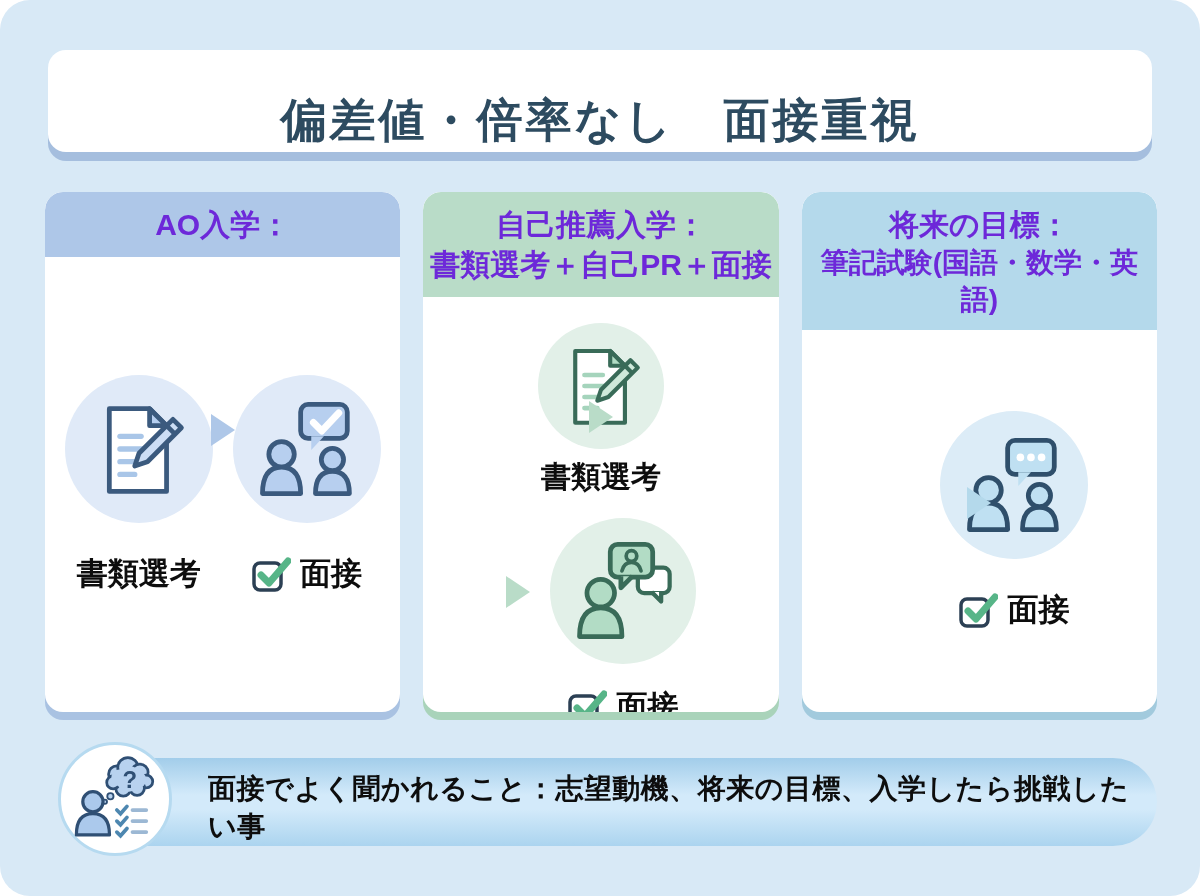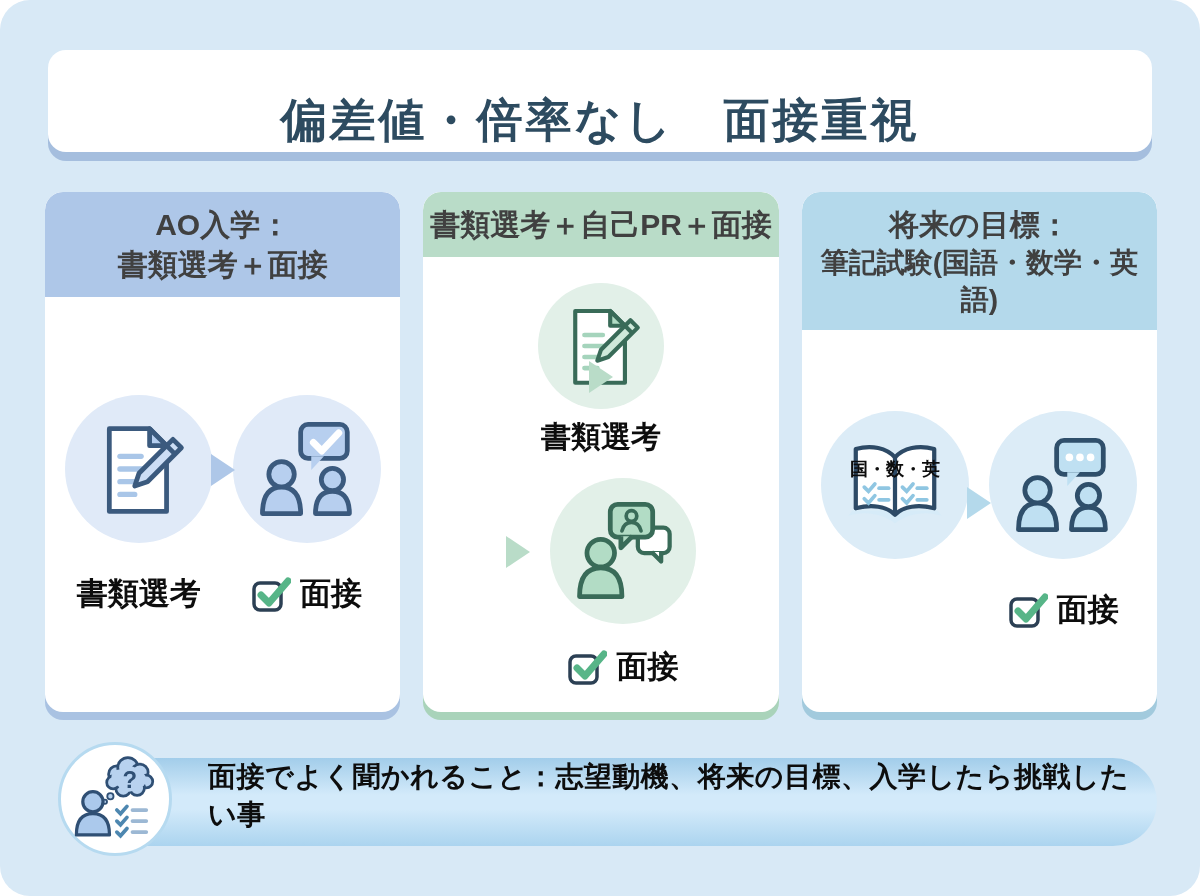--- a/index.html
+++ b/index.html
@@ -19,21 +19,21 @@
   .card { flex:1; background:#ffffff; border-radius:18px; box-shadow:0 8px 0 var(--shadow);
           display:flex; flex-direction:column; overflow:hidden; }
   .card.c1 { --hdr:#aec7e8; --shadow:#a9c2e2; --circle:#e0eaf8; --stroke:#3b5a7e;
              --fill:#b7cfef; --fill-light:#cddef5; }
   .card.c2 { --hdr:#b9dcc8; --shadow:#a9d3ba; --circle:#e2f0e8; --stroke:#396b58;
              --fill:#b2dcc5; --fill-light:#cfe9da; }
   .card.c3 { --hdr:#b4d9eb; --shadow:#a2cadd; --circle:#dcecf7; --stroke:#2f4f6b;
              --fill:#bfe0f2; --fill-light:#d6ebf8; }
 
   .card-header { background:var(--hdr); text-align:center; padding:13px 6px 12px;
-                 color:#404040; border-radius:18px 18px 0 0; }
+                 color:#6d28d9; border-radius:18px 18px 0 0; }
   .card-header .hl { font-size:30px; font-weight:800; line-height:1.34; }
   .card-header .hs { font-size:28px; font-weight:800; line-height:1.3; }
 
   .card-body { position:relative; flex:1; display:flex; flex-direction:column;
                justify-content:center; }
   .duo { display:flex; justify-content:space-evenly; align-items:flex-start; }
   .step { display:flex; flex-direction:column; align-items:center; }
   .icon-circle { width:148px; height:148px; border-radius:50%; background:var(--circle);
                  display:flex; align-items:center; justify-content:center; }
   .icon-circle svg { width:106px; height:106px; }
@@ -60,42 +60,41 @@
   .st  { stroke:var(--stroke); }
   .fw  { fill:#ffffff; }
   .fm  { fill:var(--fill); }
   .fl  { fill:var(--fill-light); }
   .fn  { fill:none; }
 
   
   .footer-bar { position:absolute; left:98px; right:43px; top:758px; height:88px;
                 border-radius:44px; padding-left:110px;
                 background:linear-gradient(180deg,#a2cdea 0%,#d3eafa 42%,#d3eafa 58%,#abd4ef 100%);
-                display:flex; align-items:flex-start; justify-content:center; }
+                display:flex; align-items:flex-end; justify-content:center; }
   .footer-bar span { font-size:28px; font-weight:800; color:#0d0d0d; letter-spacing:0.5px; }
   .footer-circle { position:absolute; left:58px; top:742px; width:114px; height:114px;
                    border-radius:50%; background:#ffffff; border:3px solid #b6daf0;
                    display:flex; align-items:center; justify-content:center; }
   .footer-circle svg { width:92px; height:92px; }
 </style>
 </head>
 <body>
 
 <div class="canvas">
 
   <div class="title-card">
     <h1>偏差値・倍率なし　面接重視</h1>
   </div>
 
   <div class="columns">
 
     <section class="card c1">
       <header class="card-header">
         <div class="hl">AO入学：</div>
-        <div class="hl">書類選考＋面接</div>
       </header>
       <div class="card-body">
         <div class="duo">
           <div class="step">
             <div class="icon-circle">
               <svg viewBox="0 0 100 100">
                 <path class="fw st" stroke-width="4.5" stroke-linejoin="round" d="M22 12 h38 l16 16 v62 h-54 z"></path>
                 <path class="fm st" stroke-width="4.5" stroke-linejoin="round" d="M60 12 v16 h16 z"></path>
                 <g class="fn" stroke="#a9c6e8" stroke-width="5" stroke-linecap="round">
                   <line x1="32" y1="38" x2="52" y2="38"></line>
@@ -133,20 +132,21 @@
               </span>
               <span>面接</span>
             </div>
           </div>
         </div>
       </div>
     </section>
 
     <section class="card c2">
       <header class="card-header">
+        <div class="hl">自己推薦入学：</div>
         <div class="hl">書類選考＋自己PR＋面接</div>
       </header>
       <div class="card-body">
         <div class="duo" style="position:relative">
           <div class="step">
             <div class="icon-circle sm">
               <svg viewBox="0 0 100 100">
                 <path class="fw st" stroke-width="4.5" stroke-linejoin="round" d="M22 12 h38 l16 16 v62 h-54 z"></path>
                 <path class="fm st" stroke-width="4.5" stroke-linejoin="round" d="M60 12 v16 h16 z"></path>
                 <g class="fn" stroke="#a5d4bc" stroke-width="5" stroke-linecap="round">
@@ -195,38 +195,20 @@
     </section>
 
     <section class="card c3">
       <header class="card-header">
         <div class="hl">将来の目標：</div>
         <div class="hs">筆記試験(国語・数学・英語)</div>
       </header>
       <div class="card-body">
         <div class="duo">
           <div class="step">
-            <div class="icon-circle">
-              <svg viewBox="0 0 100 100">
-                <path class="fl" d="M10 74 l-4 5 c15 -5 32 -2 44 7 c12 -9 29 -12 44 -7 l-4 -5 z"></path>
-                <path class="fw" stroke="#2d4a66" stroke-width="4" stroke-linejoin="round" d="M50 24 C42 15 28 12 13 16 V72 C28 68 42 70 50 78 C58 70 72 68 87 72 V16 C72 12 58 15 50 24 Z"></path>
-                <line x1="50" y1="24" x2="50" y2="78" stroke="#2d4a66" stroke-width="4"></line>
-                <text x="50" y="41" text-anchor="middle" font-size="17" font-weight="bold" fill="#0d0d0d">国・数・英</text>
-                <g fill="none" stroke="#8fc6e2" stroke-width="3.5" stroke-linecap="round">
-                  <path d="M21 52 l4 4 6 -7"></path>
-                    <line x1="35" y1="53" x2="44" y2="53"></line>
-                  <path d="M21 63 l4 4 6 -7"></path>
-                    <line x1="35" y1="64" x2="44" y2="64"></line>
-                  <path d="M57 52 l4 4 6 -7"></path>
-                    <line x1="71" y1="53" x2="80" y2="53"></line>
-                  <path d="M57 63 l4 4 6 -7"></path>
-                    <line x1="71" y1="64" x2="80" y2="64"></line>
-                </g>
-              </svg>
-            </div>
           </div>
           <span class="arrow arrow-mid"></span>
           <div class="step">
             <div class="icon-circle">
               <svg viewBox="0 0 100 100">
                 <rect class="fm st" stroke-width="4.5" x="44" y="8" width="44" height="32" rx="7"></rect>
                 <path class="fm" d="M54 38 v13 l12 -13 z"></path>
                 <g fill="#ffffff">
                   <circle cx="56" cy="24" r="3.6"></circle>
                     <circle cx="66" cy="24" r="3.6"></circle>

